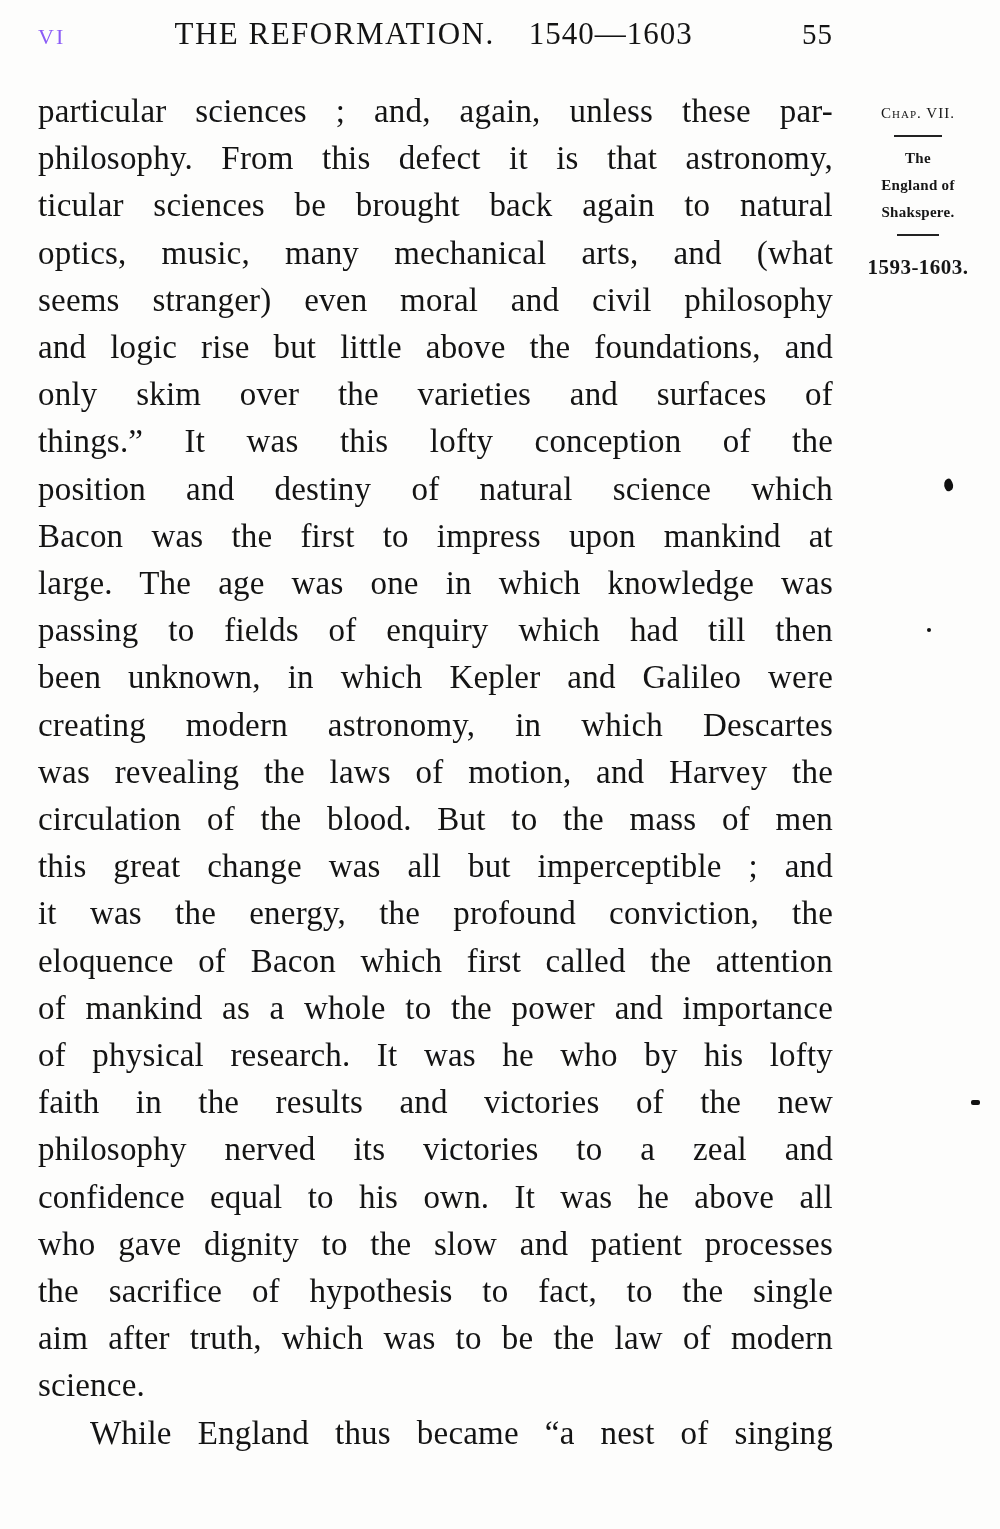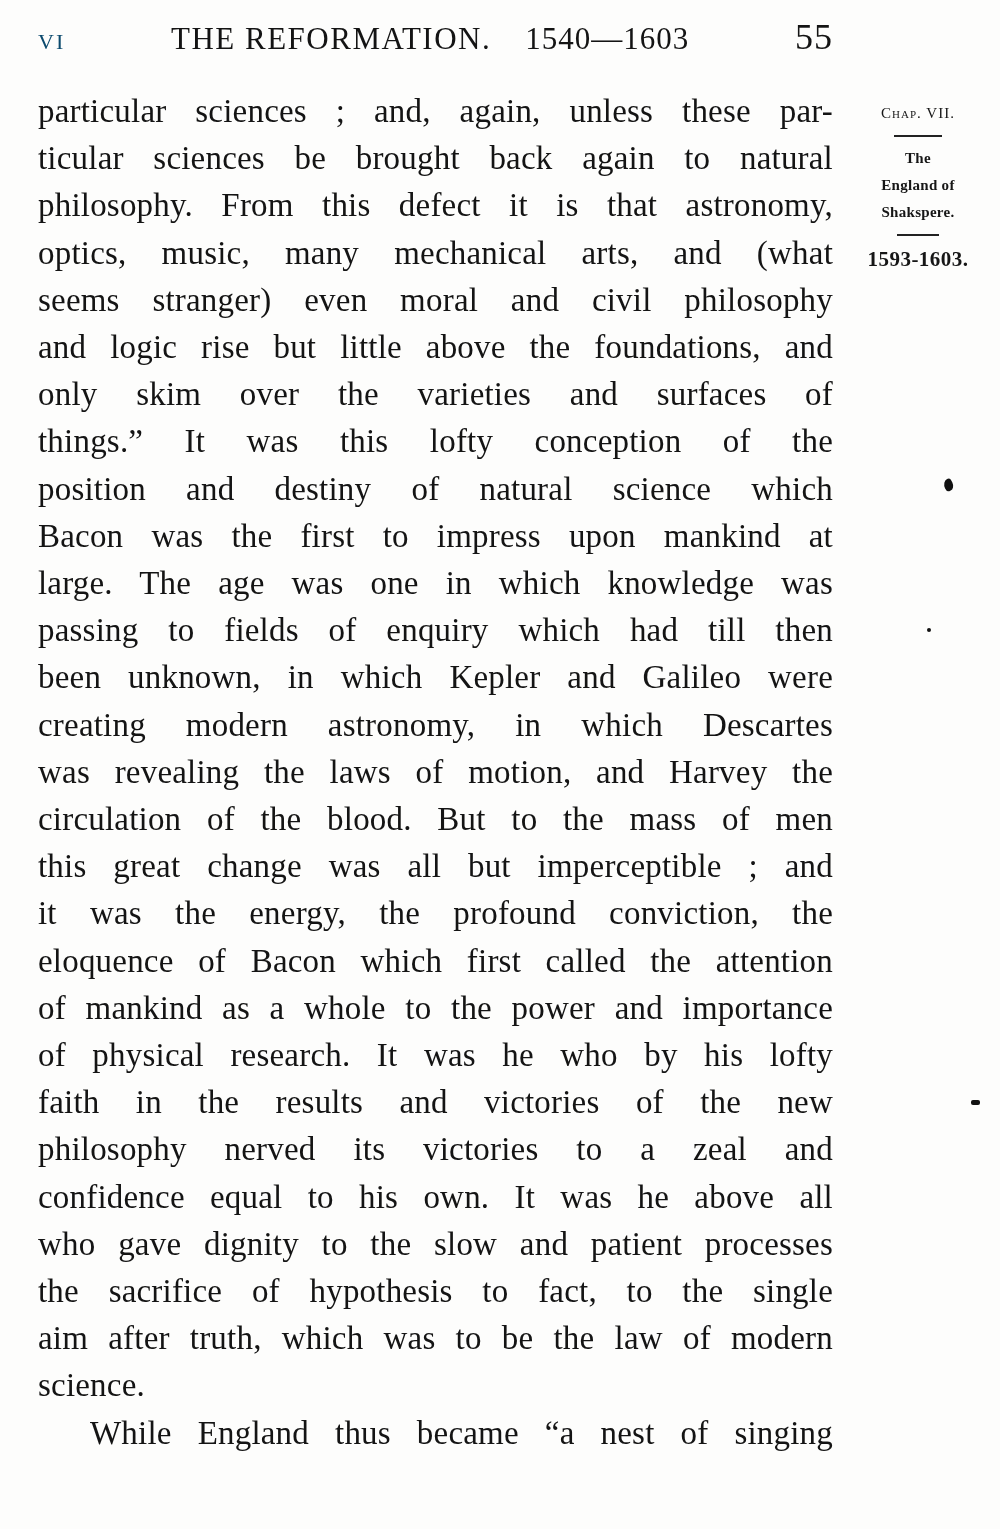--- a/index.html
+++ b/index.html
@@ -11,24 +11,24 @@
     color:#141414;
     font-family:"Liberation Serif","DejaVu Serif",serif;
     overflow:hidden;
   }
 
   
   .running-head {
     position:absolute; left:38px; top:16px; width:795px;
     display:flex; justify-content:space-between; align-items:baseline;
   }
-  .sig { font-size:22px; letter-spacing:2px; font-variant-caps:small-caps; color:#0c4a6e;text-align:right; }
+  .sig { font-size:22px; letter-spacing:2px; font-variant-caps:small-caps; color:#8b5cf6;text-align:right; }
   .head-center { font-size:31px; letter-spacing:1.5px; white-space:nowrap; }
   .head-center .dates { margin-left:34px; letter-spacing:1px; }
-  .pagenum { font-size:36px; letter-spacing:1px; }
+  .pagenum { font-size:29px; letter-spacing:1px; }
 
   
   .body-col {
     position:absolute; left:38px; top:88px; width:795px;
     font-size:33px; line-height:47.2px;
     letter-spacing:0.2px;
   }
   .line {
     text-align:justify;
     text-align-last:justify;
@@ -40,21 +40,21 @@
   
   .margin-col {
     position:absolute; left:843px; top:100px; width:150px;
     text-align:center; color:#161616;
   }
   .chap { font-size:15px; font-variant-caps:small-caps; letter-spacing:1px; line-height:26px; }
   .rule { height:2px; background:#222; margin:9px auto 8px auto; }
   .rule1 { width:48px; }
   .rule2 { width:42px; margin-top:8px; }
   .note-title { font-weight:bold; font-size:15px; line-height:27px; letter-spacing:0.3px; }
-  .years { font-weight:bold; font-size:21px; margin-top:11px; letter-spacing:0.5px; }
+  .years { font-weight:bold; font-size:21px; margin-top:19px; letter-spacing:0.5px; }
 
   
   .speck { position:absolute; background:#111; }
   .speck-1 { left:944px; top:479px; width:9px; height:12px; border-radius:70% 30% 60% 40%; transform:rotate(-25deg); }
   .speck-2 { left:927px; top:628px; width:4px; height:4px; border-radius:50%; }
   .speck-3 { left:971px; top:1100px; width:9px; height:5px; border-radius:2px; }
 </style>
 </head>
 <body>
 
@@ -63,22 +63,22 @@
   <header class="running-head">
     <span class="sig">VI</span>
     <span class="head-center">
       <span>THE REFORMATION.</span><span class="dates">1540—1603</span>
     </span>
     <span class="pagenum">55</span>
   </header>
 
   <main class="body-col">
     <div class="line">particular sciences ; and, again, unless these par-</div>
+    <div class="line">philosophy.  From this defect it is that astronomy,</div>
     <div class="line">ticular sciences be brought back again to natural</div>
-    <div class="line">philosophy.  From this defect it is that astronomy,</div>
     <div class="line">optics, music, many mechanical arts, and (what</div>
     <div class="line">seems stranger) even moral and civil philosophy</div>
     <div class="line">and logic rise but little above the foundations, and</div>
     <div class="line">only skim over the varieties and surfaces of</div>
     <div class="line">things.”  It was this lofty conception of the</div>
     <div class="line">position and destiny of natural science which</div>
     <div class="line">Bacon was the first to impress upon mankind at</div>
     <div class="line">large.  The age was one in which knowledge was</div>
     <div class="line">passing to fields of enquiry which had till then</div>
     <div class="line">been unknown, in which Kepler and Galileo were</div>

